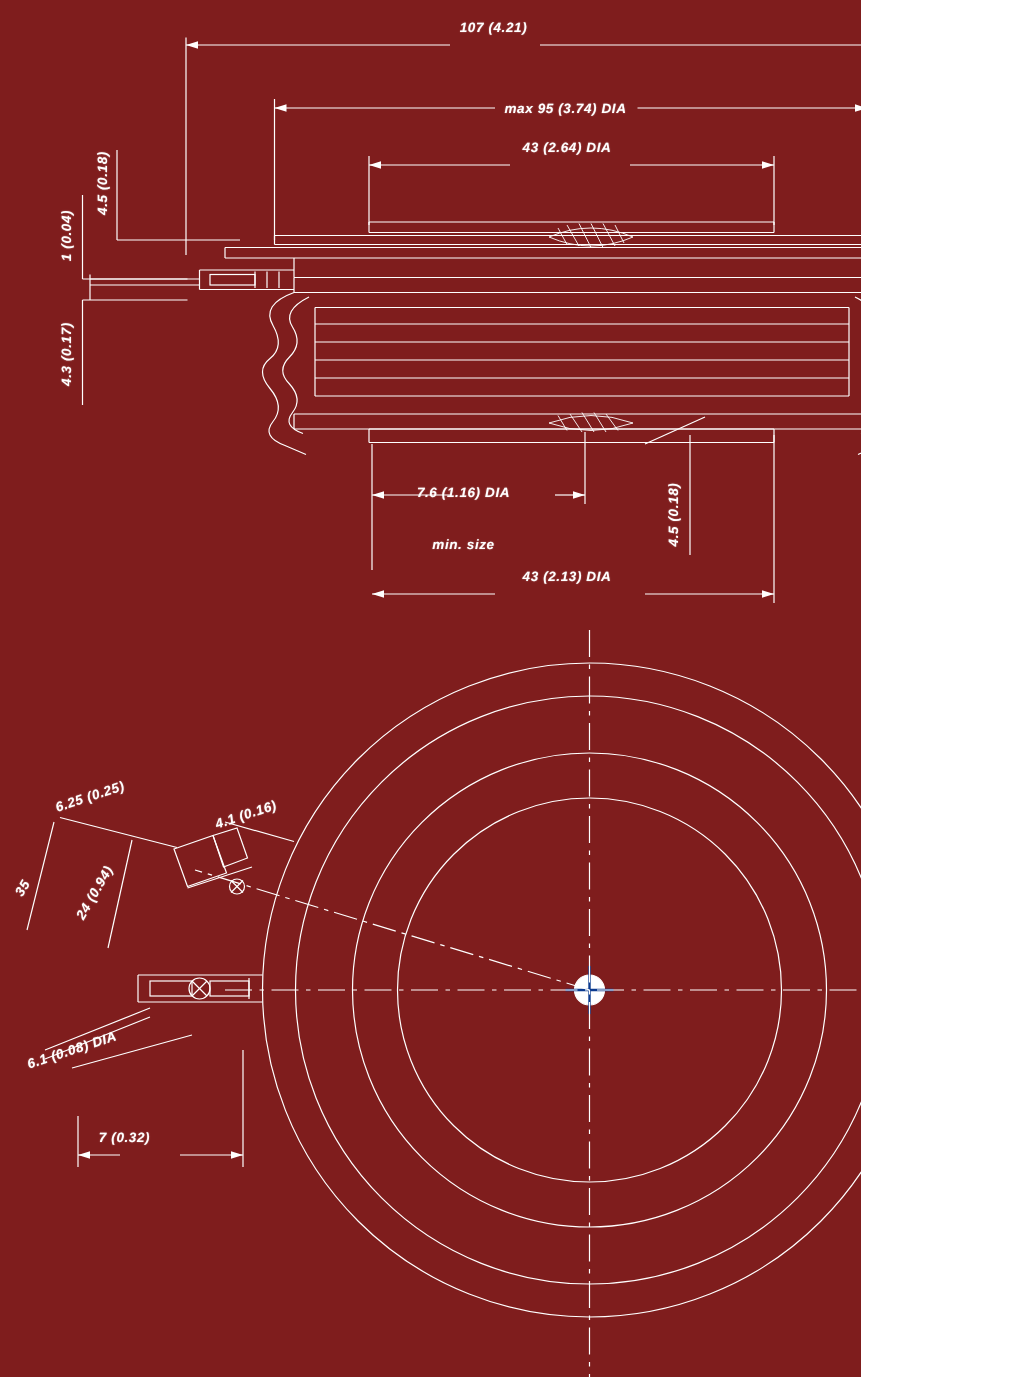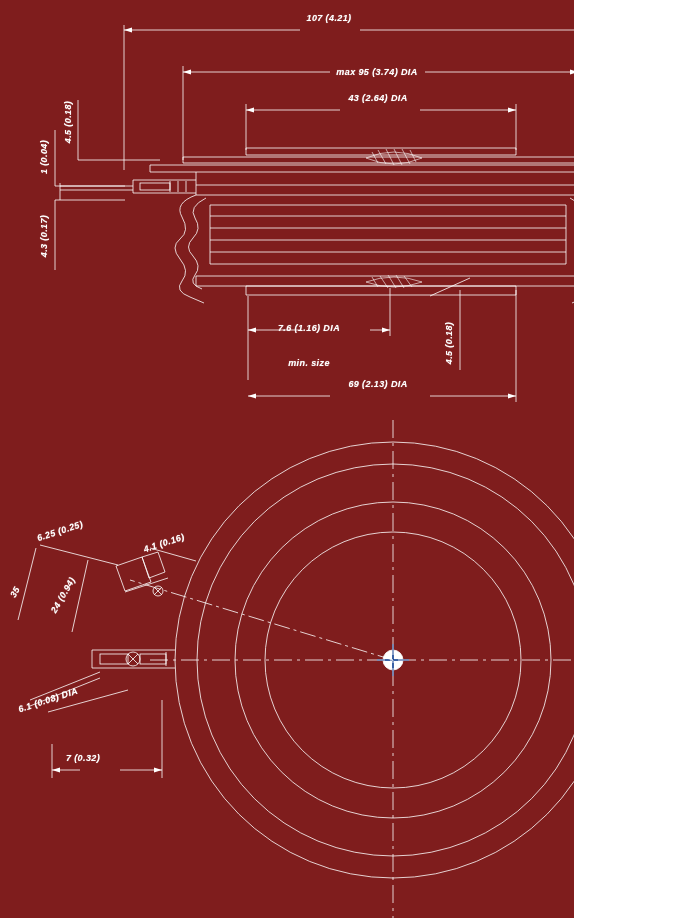--- a/index.html
+++ b/index.html
@@ -268,21 +268,21 @@
   <div class="dim-label" style="left:329px; top:18px; transform:translate(-50%,-50%);">107 (4.21)</div>
   <div class="dim-label" style="left:377px; top:72px; transform:translate(-50%,-50%);">max 95 (3.74) DIA</div>
   <div class="dim-label" style="left:378px; top:98px; transform:translate(-50%,-50%);">43 (2.64) DIA</div>
   <div class="dim-label" style="left:68px; top:122px; transform:translate(-50%,-50%) rotate(-90deg);">4.5 (0.18)</div>
   <div class="dim-label" style="left:44px; top:157px; transform:translate(-50%,-50%) rotate(-90deg);">1 (0.04)</div>
   <div class="dim-label" style="left:44px; top:236px; transform:translate(-50%,-50%) rotate(-90deg);">4.3 (0.17)</div>
   <div class="dim-label" style="left:641px; top:236px; transform:translate(-50%,-50%) rotate(-90deg);">34.8 (1.37)</div>
   <div class="dim-label" style="left:309px; top:328px; transform:translate(-50%,-50%);">7.6 (1.16) DIA</div>
   <div class="dim-label" style="left:309px; top:345px; transform:translate(-50%,-50%);margin-top:18px;">min. size</div>
   <div class="dim-label" style="left:449px; top:343px; transform:translate(-50%,-50%) rotate(-90deg);">4.5 (0.18)</div>
-  <div class="dim-label" style="left:378px; top:384px; transform:translate(-50%,-50%);">69 (2.13) DIA</div>
+  <div class="dim-label" style="left:378px; top:384px; transform:translate(-50%,-50%);">43 (2.13) DIA</div>
   <div class="dim-label" style="left:60px; top:531px; transform:translate(-50%,-50%) rotate(-18deg);">6.25 (0.25)</div>
   <div class="dim-label" style="left:164px; top:543px; transform:translate(-50%,-50%) rotate(-18deg);">4.1 (0.16)</div>
   <div class="dim-label" style="left:15px; top:592px; transform:translate(-50%,-50%) rotate(-60deg);">35</div>
   <div class="dim-label" style="left:63px; top:595px; transform:translate(-50%,-50%) rotate(-60deg);">24 (0.94)</div>
   <div class="dim-label" style="left:48px; top:700px; transform:translate(-50%,-50%) rotate(-18deg);">6.1 (0.08) DIA</div>
   <div class="dim-label" style="left:83px; top:758px; transform:translate(-50%,-50%);">7 (0.32)</div>
 
 </div>
 
 </body></html>

